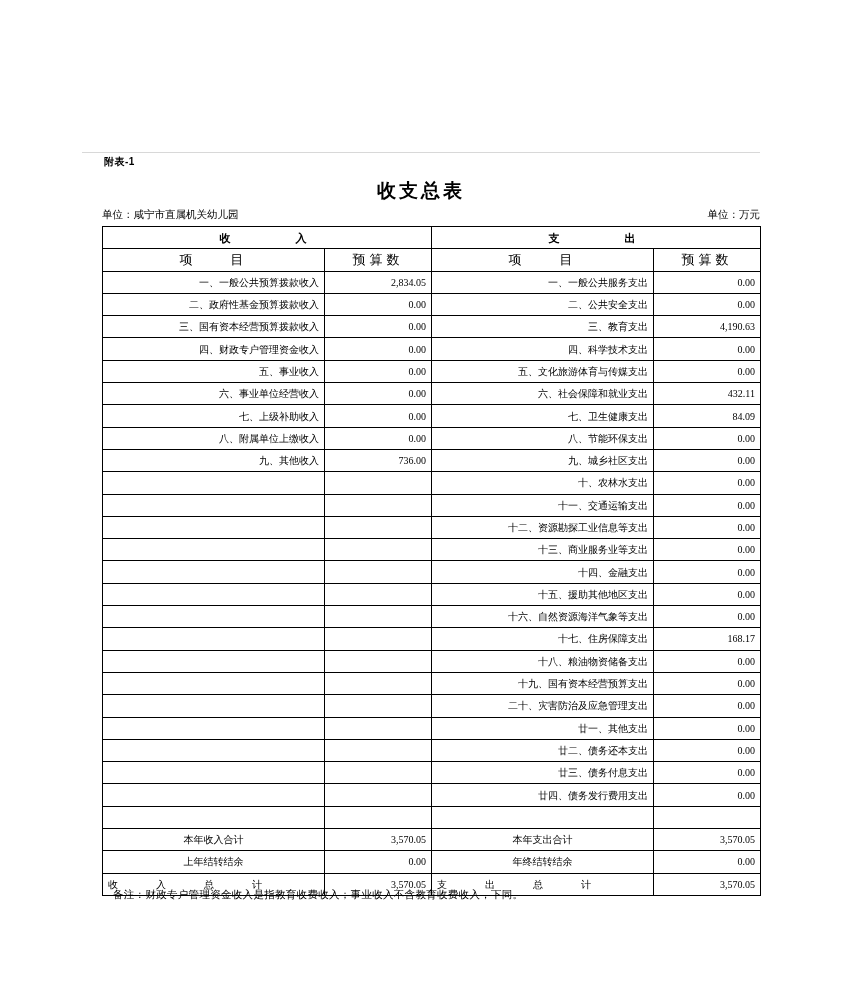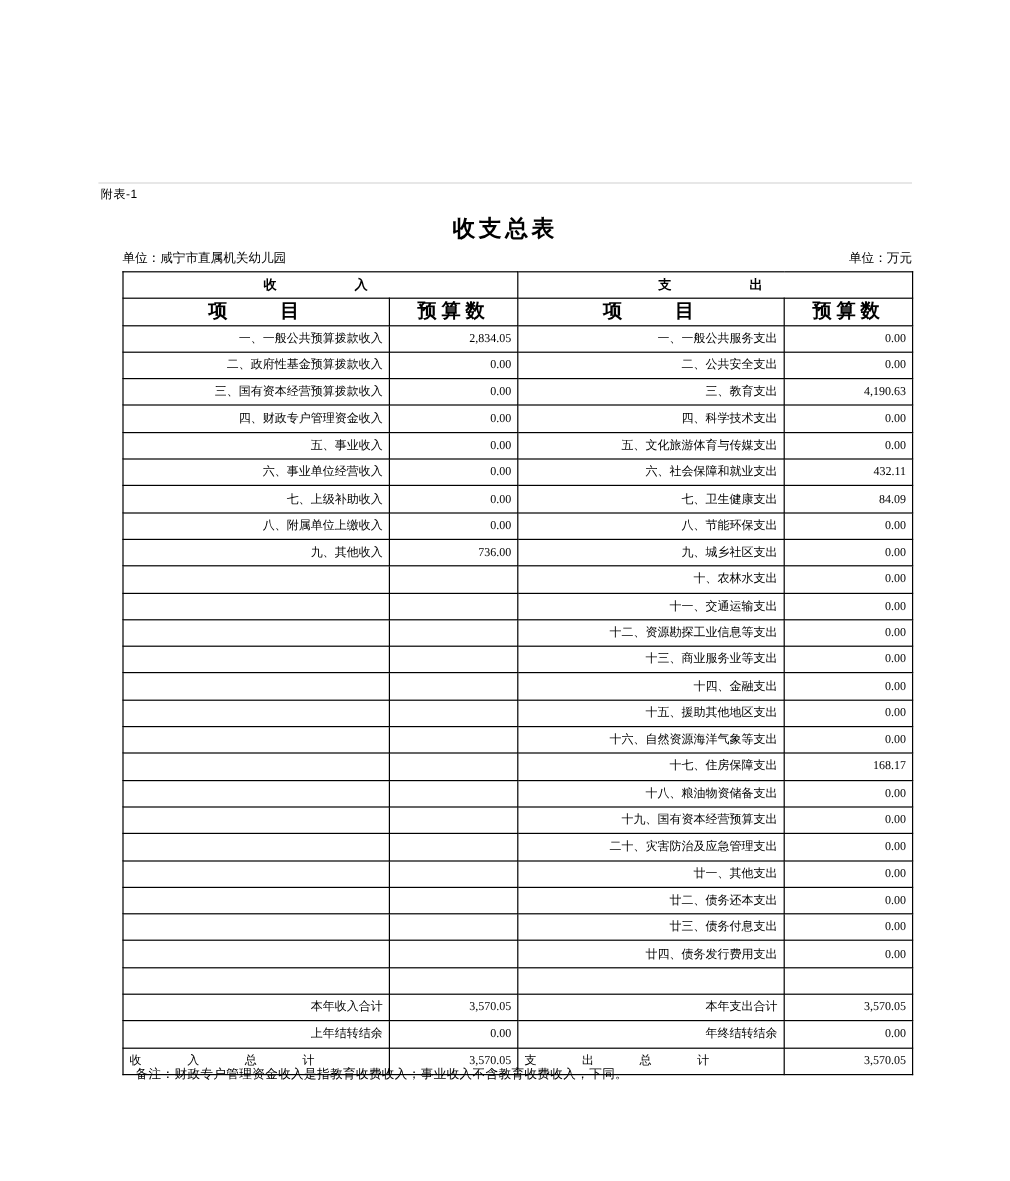--- a/index.html
+++ b/index.html
@@ -24,24 +24,25 @@
   .top-rule {
     position: absolute;
     left: 82px;
     top: 152px;
     width: 678px;
     height: 1px;
     background: #d8d8d8;
   }
   .sheet-code {
     position: absolute;
-    left: 84px;
+    left: 104px;
     top: 155px;
     font-size: 10px;
     letter-spacing: 0.5px;
+    font-weight: bold;
   }
   .doc-title {
     position: absolute;
     left: 0;
     top: 178px;
     width: 842px;
     text-align: center;
     font-size: 19px;
     font-weight: bold;
     letter-spacing: 3px;
@@ -80,40 +81,40 @@
   }
   td.hdr-group {
     text-align: center;
     font-weight: bold;
     letter-spacing: 8px;
     font-size: 11px;
     padding-left: 10px;
   }
   td.hdr-col {
     text-align: center;
-    font-weight: bold;
-    font-size: 16px;
+    font-weight: normal;
+    font-size: 13px;
     letter-spacing: 4px;
     padding-left: 6px;
     margin-left: 48px;
   }
   td.item {
     text-align: right;
     padding-left: 8px;
   }
   td.num {
     text-align: right;
     padding-right: 8px;
     font-family: Liberation Serif, serif;
   }
   td.blank {
     
   }
   td.total-label {
-    text-align: right;
+    text-align: center;
     padding-left: 8px;
   }
   td.grand-label {
     text-align: left;
     padding-left: 8px;
     letter-spacing: 6px;
   }
   .col-item { width: 222px; }
   .col-num  { width: 107px; }
   .footnote {

